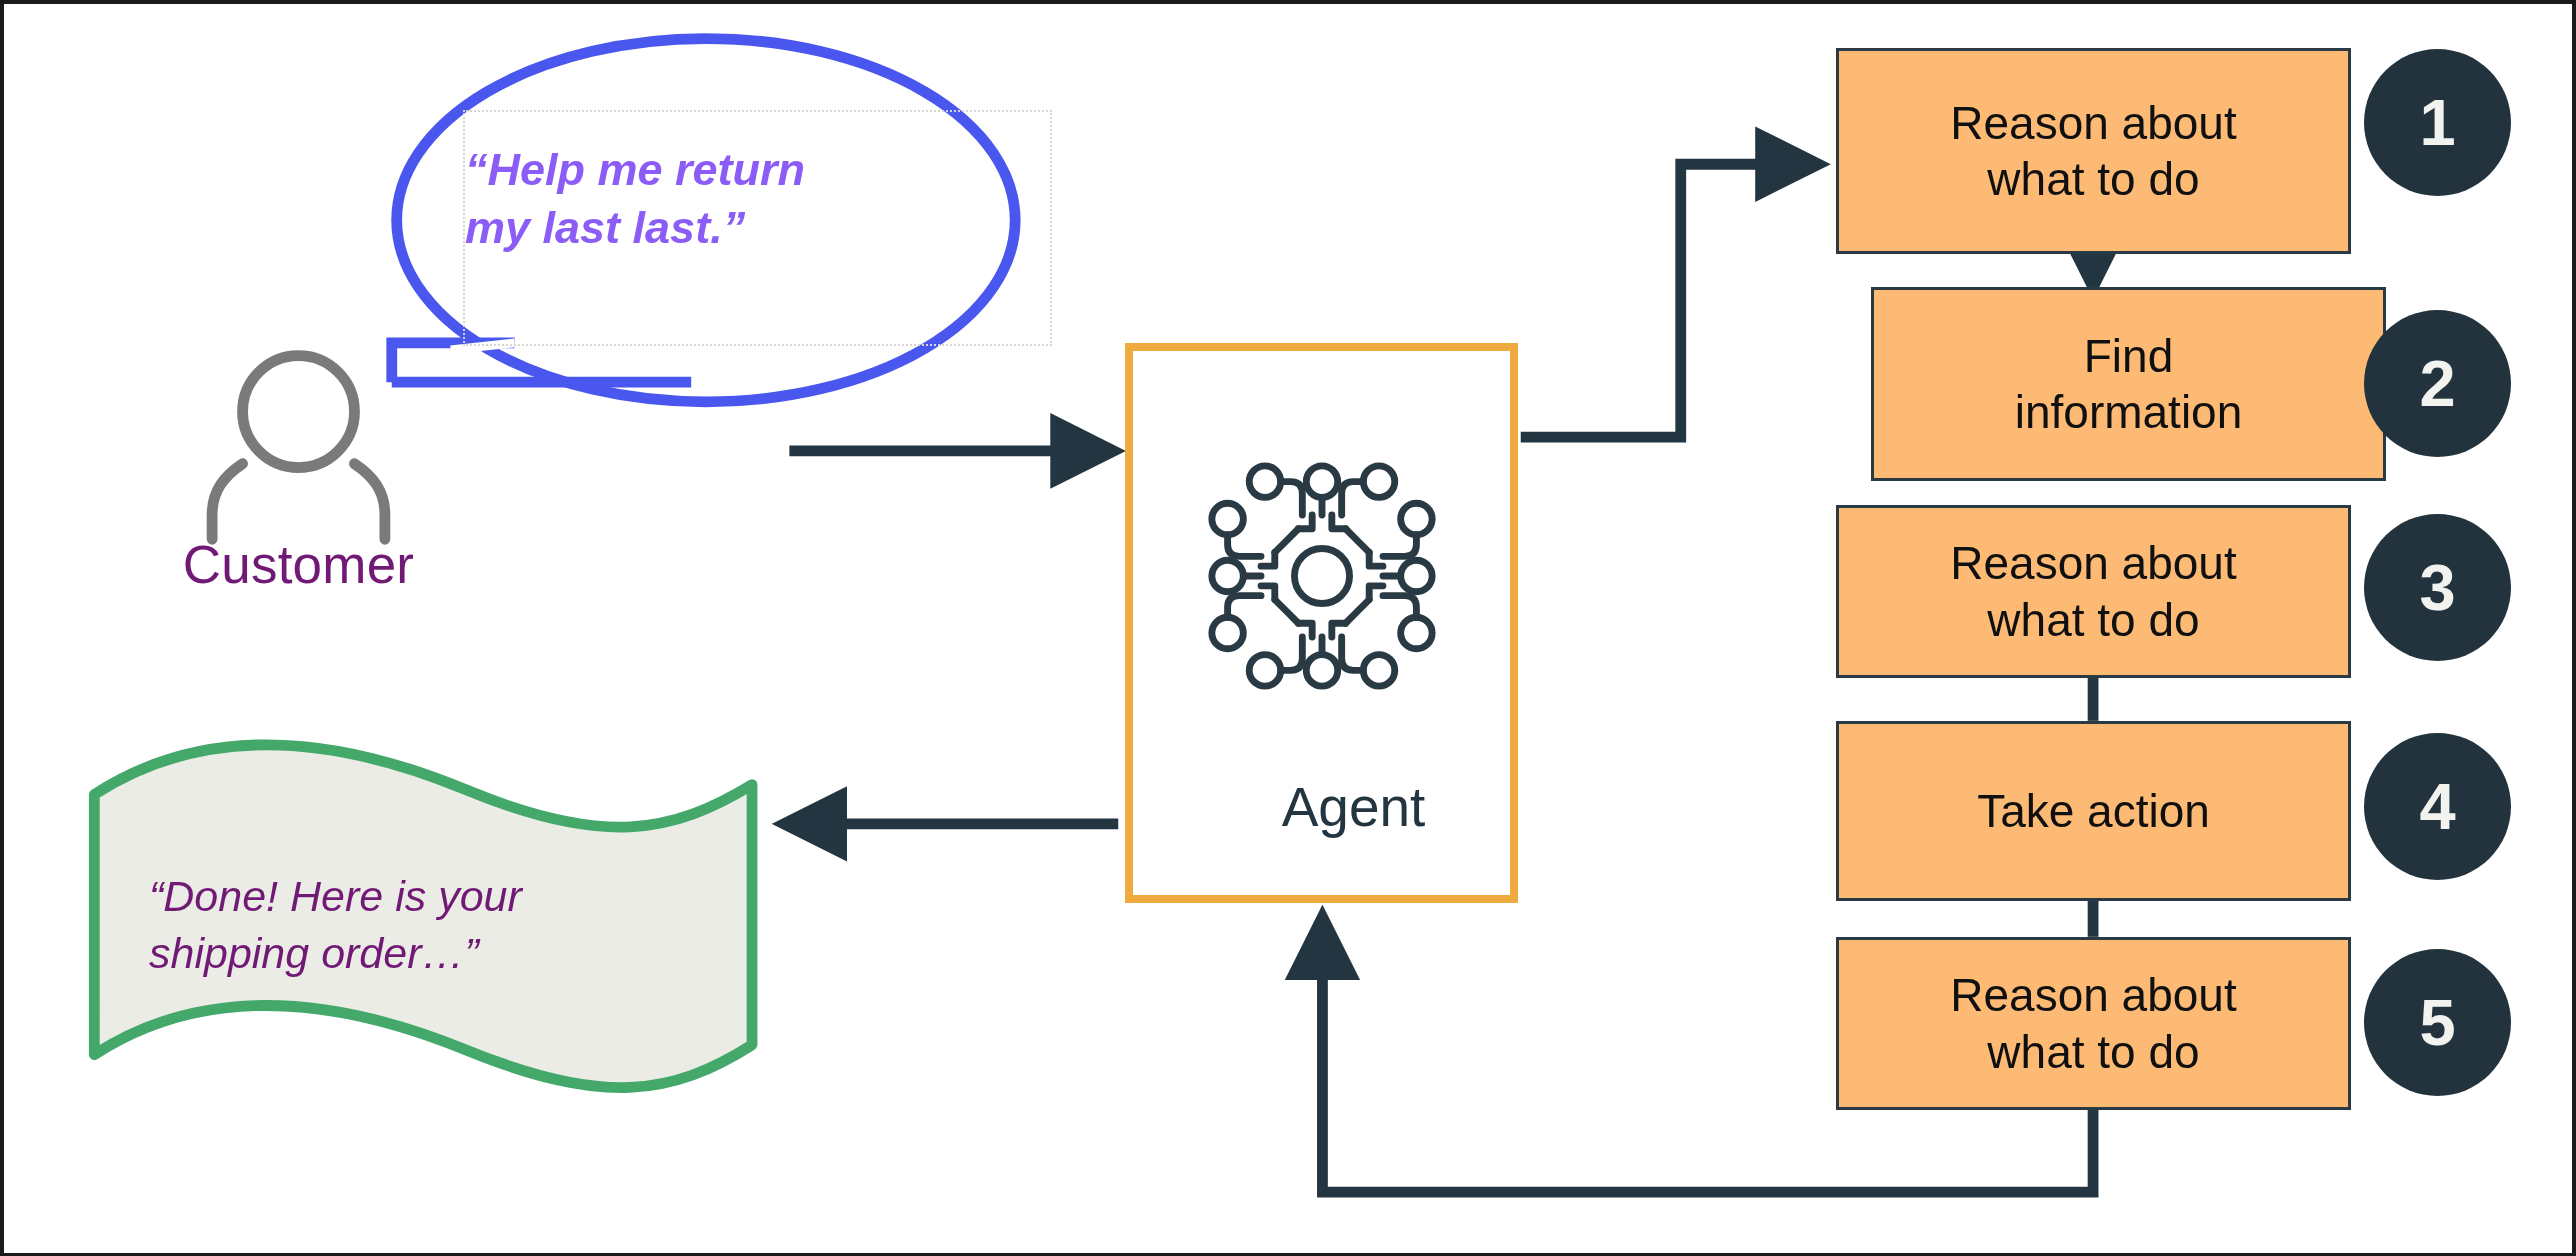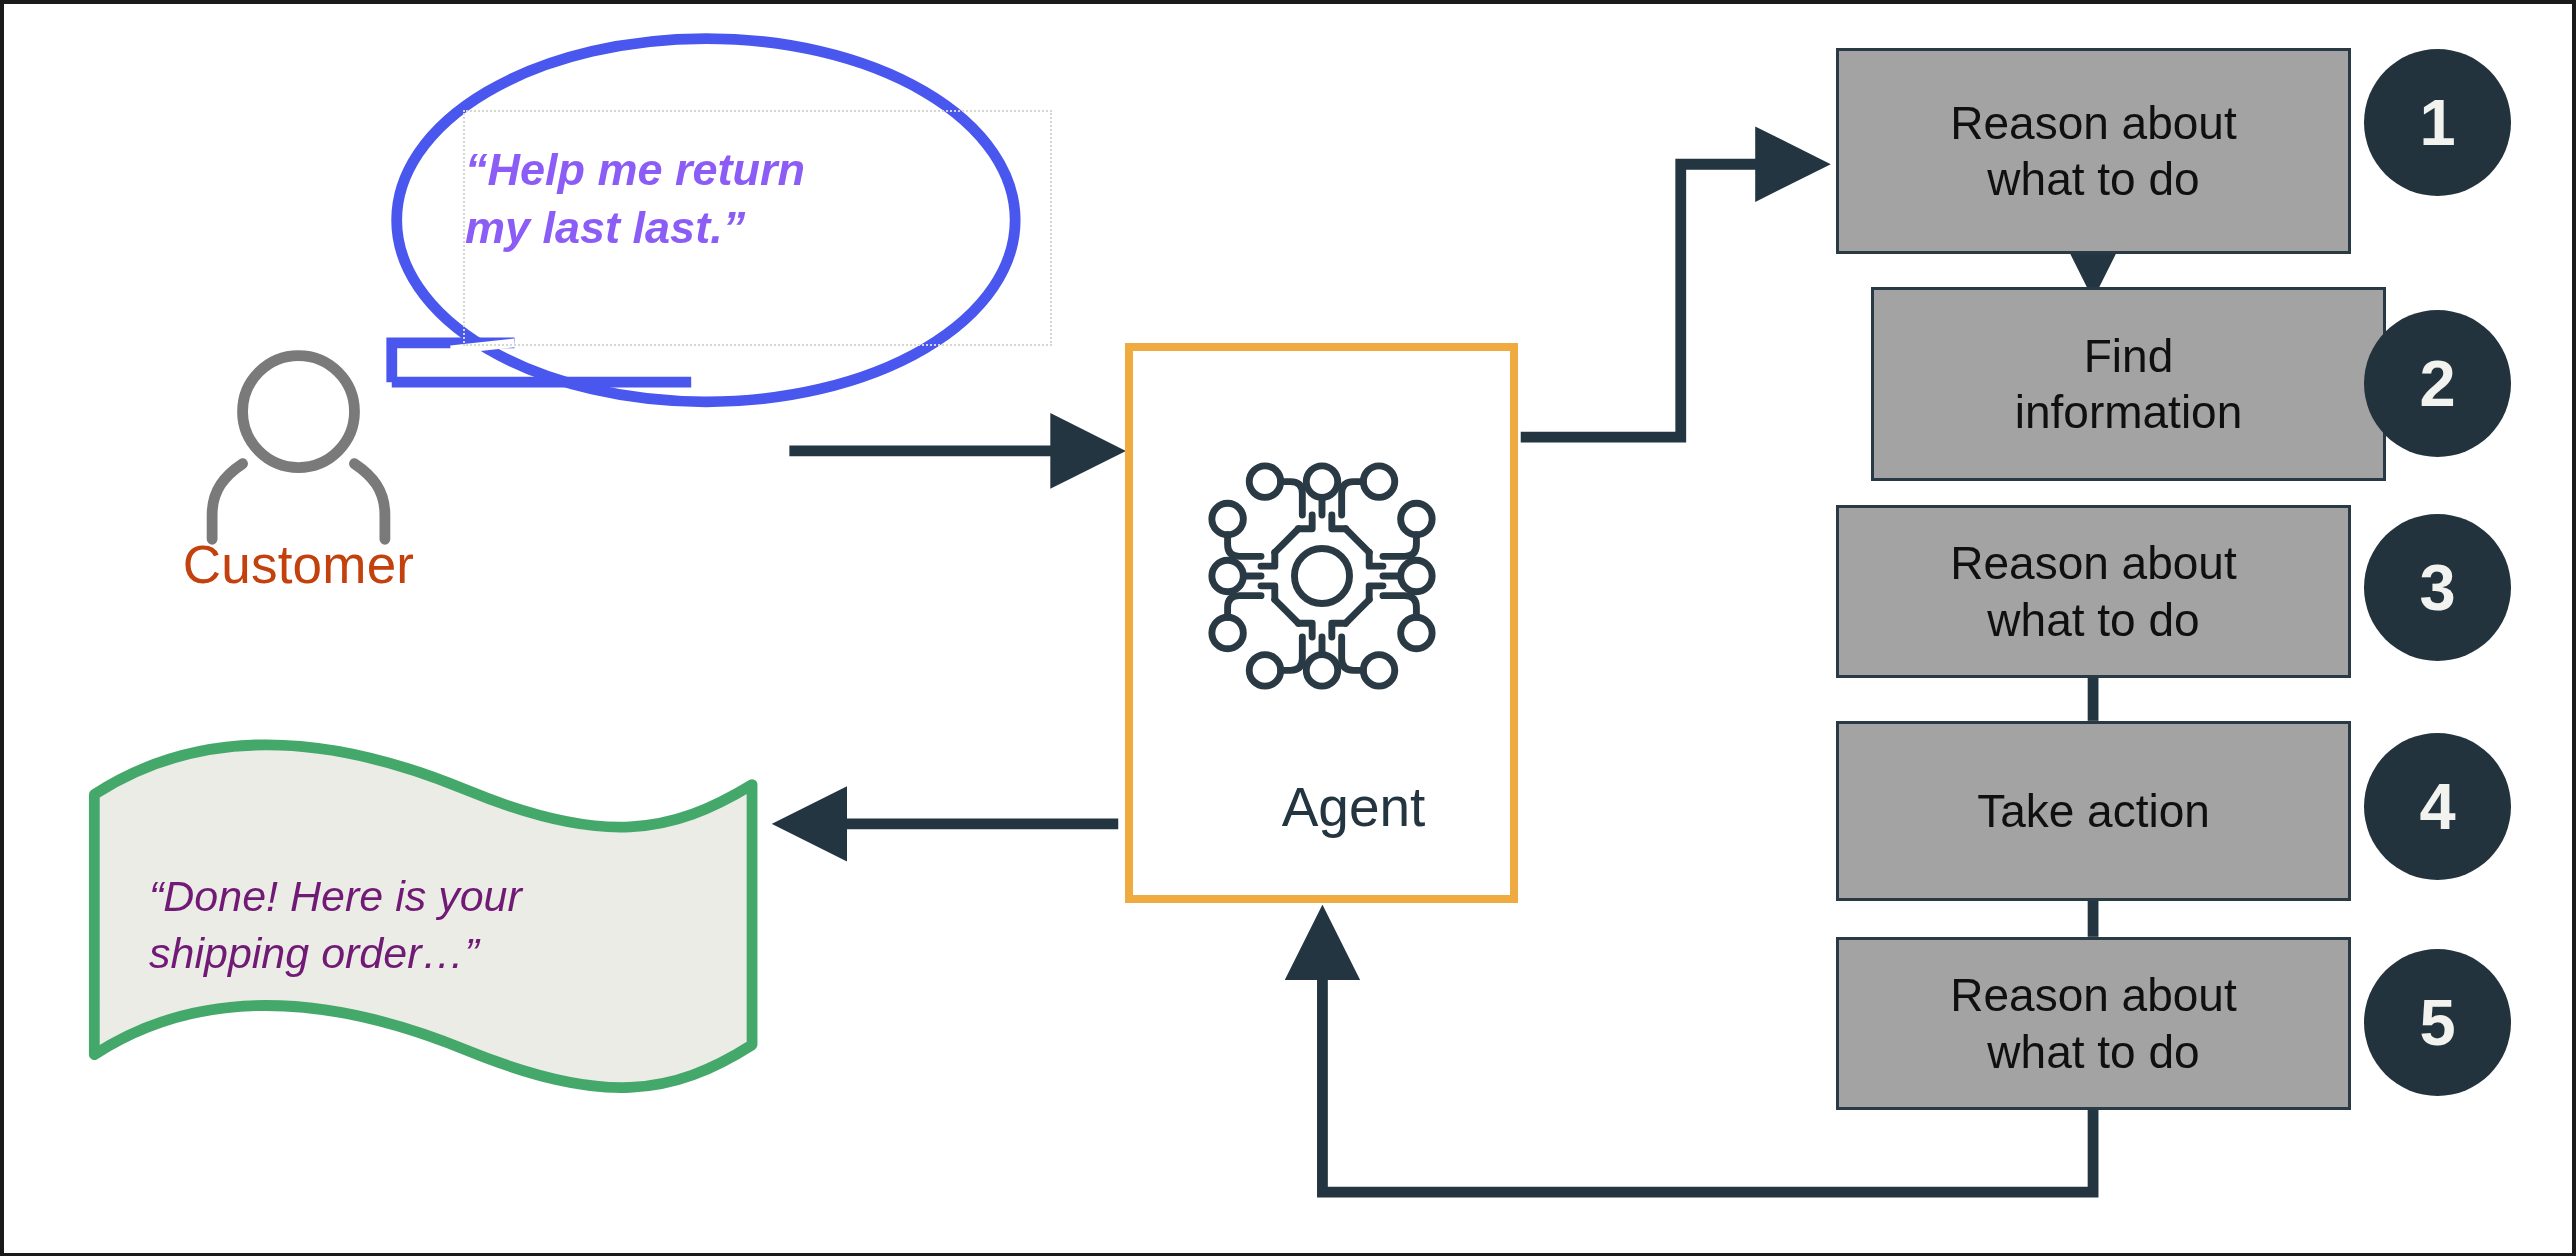--- a/index.html
+++ b/index.html
@@ -28,21 +28,21 @@
   }
   .abs { position: absolute; }
 
   
   #customer-label {
     left: 118px;
     top: 530px;
     width: 353px;
     text-align: center;
     font-size: 53px;
-    color: #c2410c;
+    color: #701a75;
     letter-spacing: 0.2px;
   }
 
   
   #bubble-text {
     left: 461px;
     top: 137px;
     width: 491px;
     font-size: 45px;
     font-style: italic;
@@ -95,21 +95,21 @@
     top: 454px;
     width: 236px;
     height: 236px;
   }
 
   
   .step-box {
     position: absolute;
     left: 1832px;
     width: 515px;
-    background: #a3a3a3;
+    background: #fdba74;
     border: 3.9px solid #2a3a44;
     box-sizing: border-box;
     display: flex;
     align-items: center;
     justify-content: center;
     text-align: center;
     font-size: 46px;
     line-height: 1.22;
     color: #101010;
     padding: 0 13.7px;

